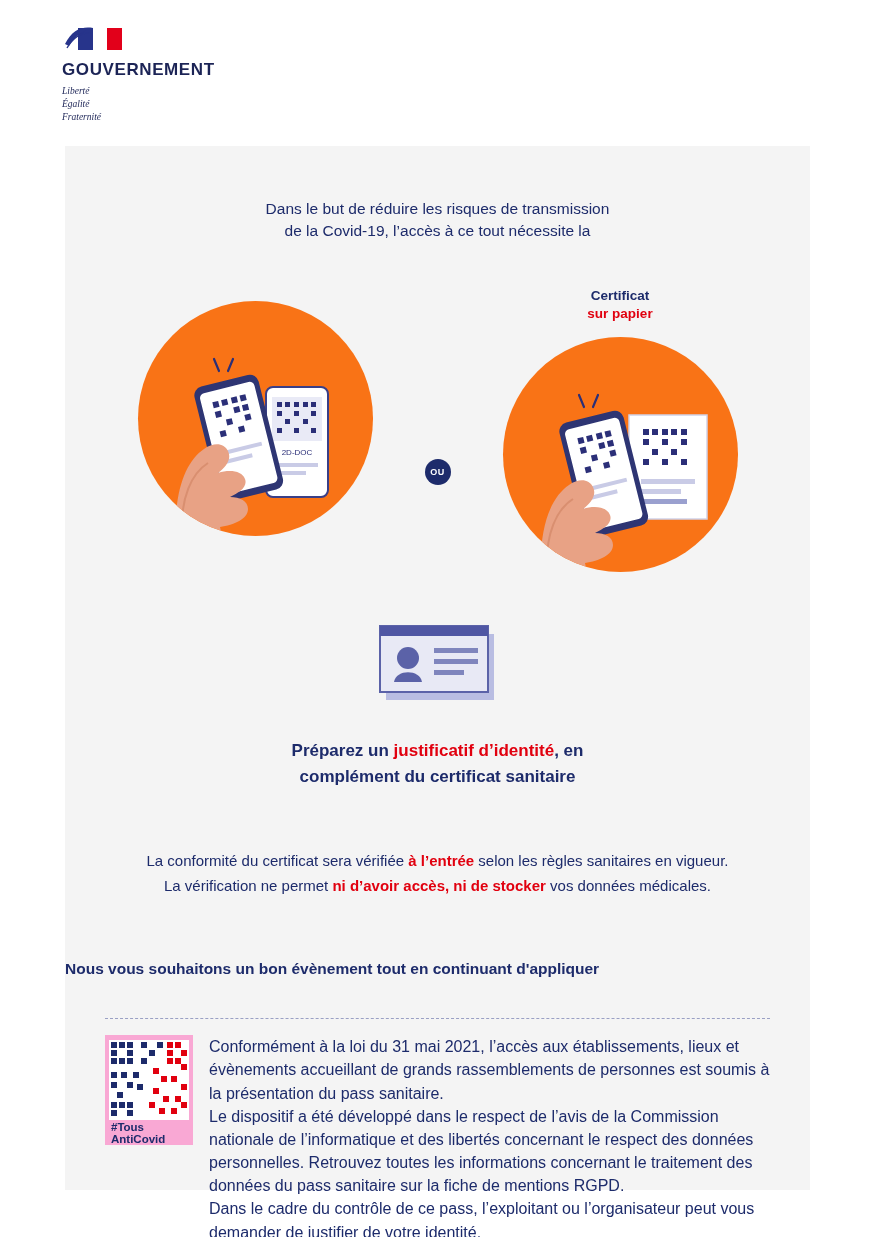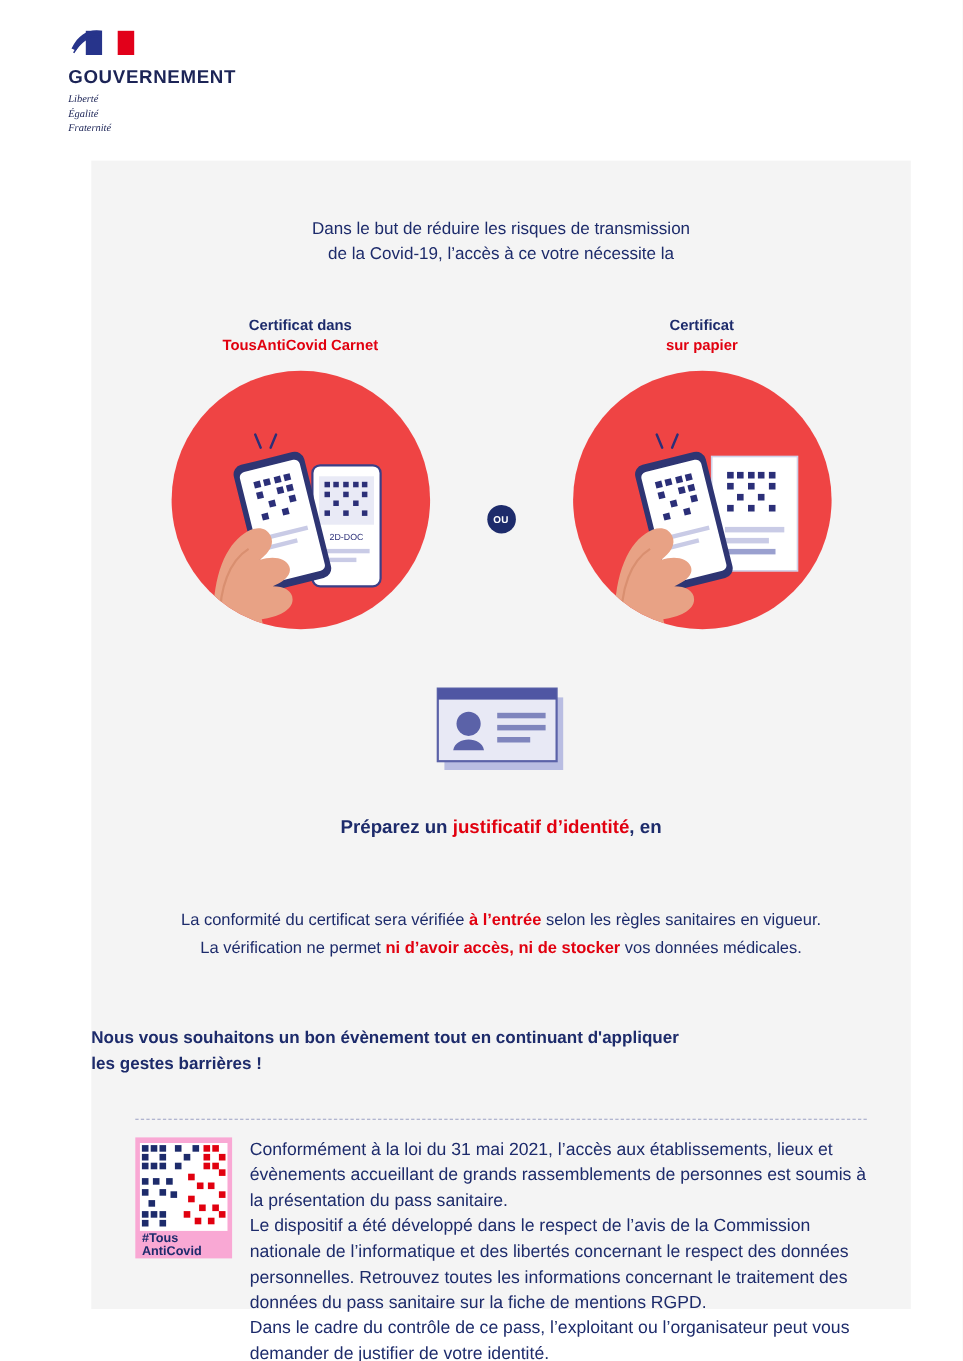--- a/index.html
+++ b/index.html
@@ -49,21 +49,21 @@
     font-style: italic;
     font-size: 9.5px;
     line-height: 1.35;
     color: #1c2456;
     margin-top: 5px;
   }
 
   
   .panel {
     position: absolute;
-    left: 83px;
+    left: 65px;
     top: 146px;
     width: 745px;
     height: 1044px;
     background: #f4f4f4;
   }
 
   .intro {
     text-align: center;
     padding-top: 52px;
     font-size: 15.5px;
@@ -91,21 +91,21 @@
   .option-title {
     font-size: 13.5px;
     line-height: 1.35;
     font-weight: bold;
   }
   .option-title .blue { color: #1d2b6b; }
   .option-title .red { color: #e1000f; }
   .circle {
     width: 235px; height: 235px;
     border-radius: 50%;
-    background: #ef4444;
+    background: #f97316;
     margin: 14px auto 0;
     position: relative;
     overflow: hidden;
   }
   .ou-badge {
     position: absolute;
     left: 50%;
     transform: translateX(-50%);
     top: 172px;
     width: 26px; height: 26px;
@@ -199,31 +199,27 @@
     <div>Liberté</div>
     <div>Égalité</div>
     <div>Fraternité</div>
   </div>
 </div>
 
 <div class="panel">
 
   <div class="intro">
     <div>Dans le but de réduire les risques de transmission</div>
-    <div>de la Covid-19, l’accès à ce votre nécessite la</div>
+    <div>de la Covid-19, l’accès à ce tout nécessite la</div>
   </div>
 
 
   <div class="options">
 
     <div class="option">
-      <div class="option-title">
-        <div class="blue">Certificat dans</div>
-        <div class="red">TousAntiCovid Carnet</div>
-      </div>
       <div class="circle">
         <svg viewBox="0 0 235 235" width="235" height="235">
 
           <rect x="128" y="86" width="62" height="110" rx="7" fill="#ffffff" stroke="#3a3f87" stroke-width="2"></rect>
           <rect x="134" y="96" width="50" height="44" fill="#e9eaf6"></rect>
           <g fill="#2b2f78">
             <rect x="139" y="101" width="5" height="5"></rect>
               <rect x="147" y="101" width="5" height="5"></rect>
             <rect x="156" y="101" width="5" height="5"></rect>
               <rect x="165" y="101" width="5" height="5"></rect>
@@ -346,35 +342,35 @@
       <circle cx="30" cy="34" r="11" fill="#5b62a8"></circle>
       <path d="M16 58 C 18 45, 42 45, 44 58 Z" fill="#5b62a8"></path>
       <rect x="56" y="24" width="44" height="5" fill="#7f85bd"></rect>
       <rect x="56" y="35" width="44" height="5" fill="#7f85bd"></rect>
       <rect x="56" y="46" width="30" height="5" fill="#7f85bd"></rect>
     </svg>
     <div class="id-caption">
       <div>
         <span>Préparez un </span><span class="red">justificatif d’identité</span><span>, en</span>
       </div>
+      <div>complément du certificat sanitaire</div>
     </div>
   </div>
 
   <div class="info">
     <div>
       <span>La conformité du certificat sera vérifiée </span><span class="red-bold">à l’entrée</span><span> selon les règles sanitaires en vigueur.</span>
     </div>
     <div>
       <span>La vérification ne permet </span><span class="red-bold">ni d’avoir accès, ni de stocker</span><span> vos données médicales.</span>
     </div>
   </div>
 
   <div class="closing">
     <div>Nous vous souhaitons un bon évènement tout en continuant d'appliquer</div>
-    <div>les gestes barrières !</div>
   </div>
 
   <div class="divider"></div>
 
   <div class="footer">
     <div class="tac-logo">
       <svg class="tac-qr" viewBox="0 0 40 40">
         <rect width="40" height="40" fill="#ffffff"></rect>
         <g fill="#1d2b6b">
           <rect x="1" y="1" width="3" height="3"></rect>

